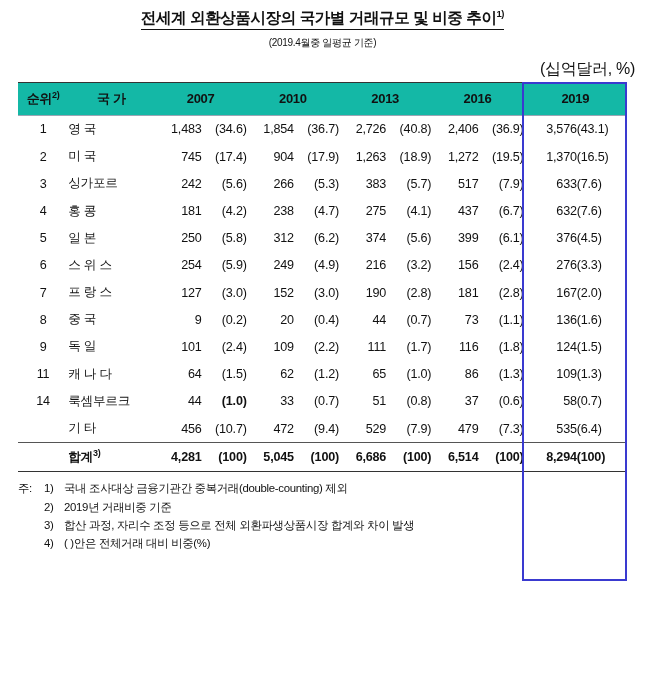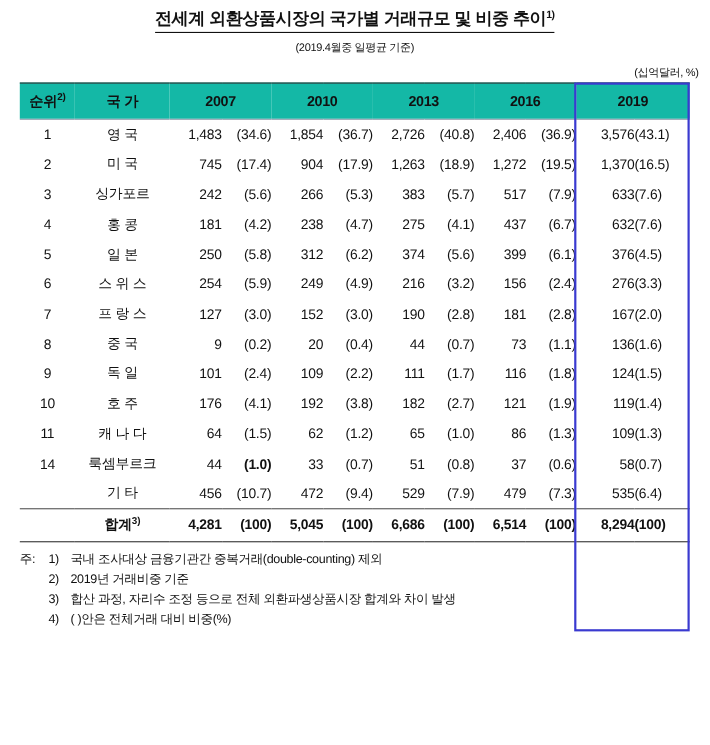--- a/index.html
+++ b/index.html
@@ -46,21 +46,21 @@
   .doc-subtitle {
     font-size: 10px;
     margin-top: 6px;
     letter-spacing: -0.3px;
     color: #111;
   }
 
   
   .unit-note {
     text-align: right;
-    font-size: 10px;
+    font-size: 16px;
     letter-spacing: -0.3px;
     padding-right: 10px;
     margin-top: 9px;
     margin-bottom: 2px;
   }
 
   
   .table-wrap {
     position: relative;
     margin: 0 18px 0 18px;
@@ -96,21 +96,21 @@
 
   
   col.c-rank  { width: 50px; }
   col.c-name  { width: 86px; }
   col.c-val   { width: 47px; }
   col.c-pct   { width: 45px; }
   col.c-val19 { width: 53px; }
   col.c-pct19 { width: 50px; }
 
   td.rank { text-align: center; }
-  td.name { text-align: center; letter-spacing: 0px; }
+  td.name { letter-spacing: 0px; }
   td.val  { text-align: right; padding-right: 3px; }
   td.pct  { text-align: right; padding-right: 5px; }
   td.val19 { text-align: right; padding-right: 3px; padding-left: 8px; }
   td.pct19 { text-align: left; padding-right: 4px; margin-top: 40px; }
 
   tr.bold td { font-weight: bold; }
   td.b { font-weight: bold; }
 
   tr.etc td { }
   tr.total td {
@@ -314,34 +314,20 @@
             <td class="val">109</td>
             <td class="pct">(2.2)</td>
             <td class="val">111</td>
             <td class="pct">(1.7)</td>
             <td class="val">116</td>
             <td class="pct">(1.8)</td>
             <td class="val19">124</td>
             <td class="pct19">(1.5)</td>
           </tr>
           <tr>
-            <td class="rank">10</td>
-            <td class="name">호 주</td>
-            <td class="val">176</td>
-            <td class="pct">(4.1)</td>
-            <td class="val">192</td>
-            <td class="pct">(3.8)</td>
-            <td class="val">182</td>
-            <td class="pct">(2.7)</td>
-            <td class="val">121</td>
-            <td class="pct">(1.9)</td>
-            <td class="val19">119</td>
-            <td class="pct19">(1.4)</td>
-          </tr>
-          <tr>
             <td class="rank">11</td>
             <td class="name">캐 나 다</td>
             <td class="val">64</td>
             <td class="pct">(1.5)</td>
             <td class="val">62</td>
             <td class="pct">(1.2)</td>
             <td class="val">65</td>
             <td class="pct">(1.0)</td>
             <td class="val">86</td>
             <td class="pct">(1.3)</td>

